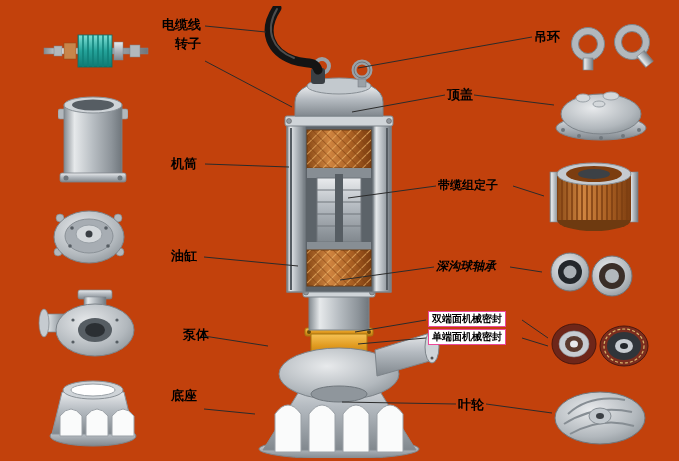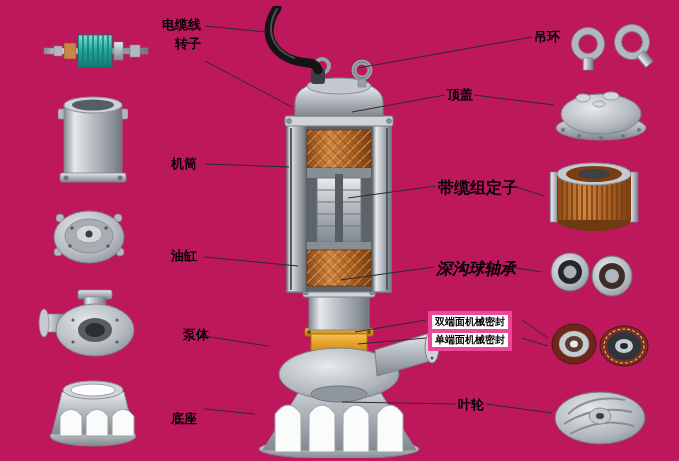--- a/index.html
+++ b/index.html
@@ -1,24 +1,24 @@
 <!DOCTYPE html>
 <html><head>
 <meta charset="utf-8">
 <style>
   html,body{margin:0;padding:0;background:#fff;}
   .canvas{
-    position:relative;width:679px;height:461px;background:#be185d;
+    position:relative;width:679px;height:461px;background:#c2410c;
     font-family:"Liberation Sans","DejaVu Sans",sans-serif;overflow:hidden;
   }
   .part-img{position:absolute;}
   .part-img svg{display:block;}
   .lbl{position:absolute;font-weight:bold;color:#000;font-size:13px;white-space:nowrap;line-height:1.1;}
-  .lbl-sm{font-size:16px;}
-  .lbl-box{position:absolute;font-weight:bold;color:#000;font-size:10px;border:4px solid #ec4899;
+  .lbl-sm{font-size:12px;}
+  .lbl-box{position:absolute;font-weight:bold;color:#000;font-size:10px;border:1px solid #ec4899;
            padding:1px 3px;background:#fff;white-space:nowrap;line-height:1.2;}
   .overlay{position:absolute;left:0;top:0;pointer-events:none;}
 </style>
 </head>
 <body>
 
 <div class="canvas">
 
   <svg width="0" height="0" style="position:absolute" aria-hidden="true">
     <defs>
@@ -283,21 +283,21 @@
       <ellipse cx="50" cy="32" rx="11" ry="8" fill="#c3c9ce" stroke="#878e94"></ellipse>
       <ellipse cx="50" cy="32" rx="4" ry="3" fill="#3a3f44"></ellipse>
     </svg>
   </div>
 
   <div class="lbl" style="left:162px;top:18px;">电缆线</div>
   <div class="lbl" style="left:175px;top:37px;">转子</div>
   <div class="lbl" style="left:171px;top:157px;text-align:right;">机筒</div>
   <div class="lbl" style="left:171px;top:249px;">油缸</div>
   <div class="lbl" style="left:171px;top:328px;margin-left:12px;">泵体</div>
-  <div class="lbl" style="left:171px;top:412px;">底座</div>
+  <div class="lbl" style="left:171px;top:389px;">底座</div>
 
   <div class="lbl" style="left:534px;top:30px;font-family:Liberation Serif, serif;">吊环</div>
   <div class="lbl" style="left:447px;top:88px;">顶盖</div>
   <div class="lbl lbl-sm" style="left:438px;top:179px;">带缆组定子</div>
   <div class="lbl lbl-sm" style="left:436px;top:260px;font-style:italic;">深沟球轴承</div>
   <div class="lbl-box" style="left:428px;top:311px;">双端面机械密封</div>
   <div class="lbl-box" style="left:428px;top:329px;">单端面机械密封</div>
   <div class="lbl" style="left:458px;top:398px;text-align:right;">叶轮</div>
 
   <svg class="overlay" width="679" height="461" viewBox="0 0 679 461">

